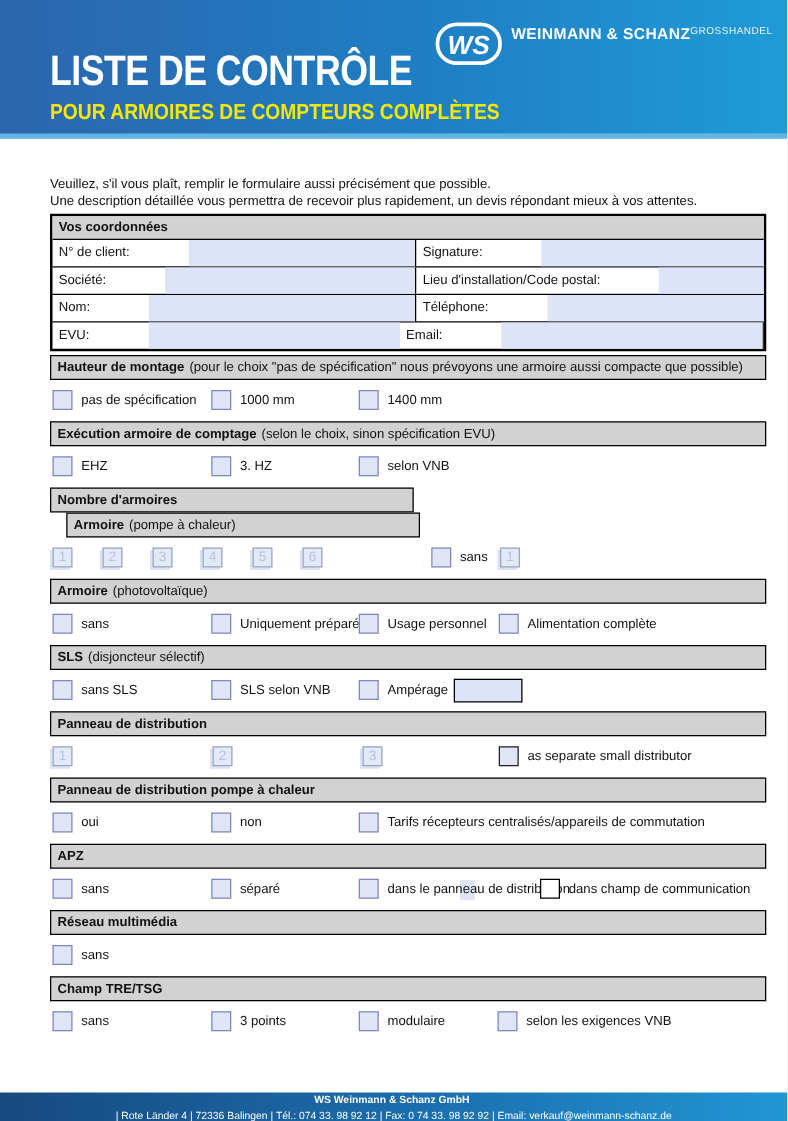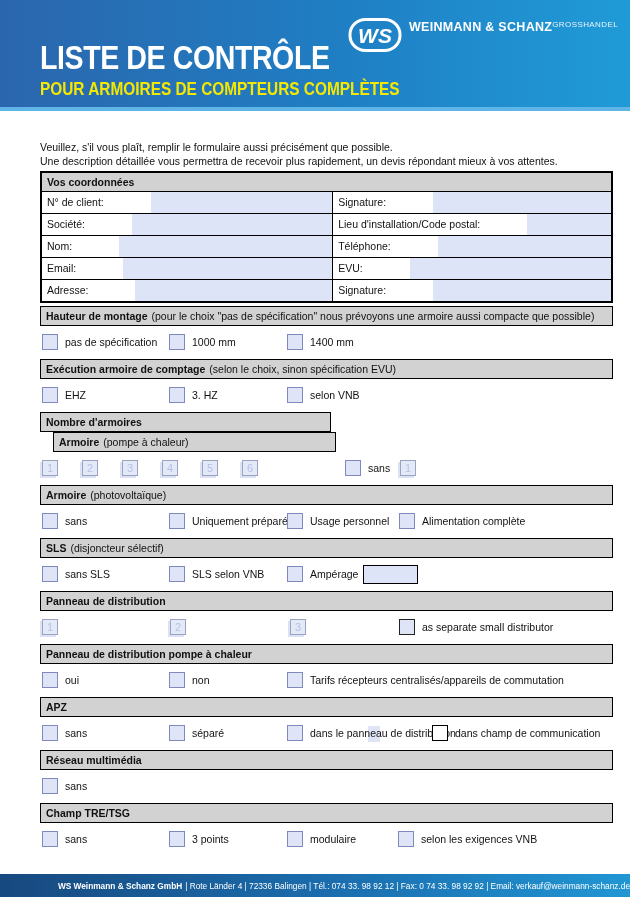--- a/index.html
+++ b/index.html
@@ -49,21 +49,21 @@
   .opt-label{margin-left:7px;font-size:10.5px;white-space:nowrap;text-align:center;}
   .numbox{position:absolute;top:3px;width:16px;height:16px;background:#e4e9f8;border:1px solid #9aa3c0;
     box-sizing:border-box;color:#b6bfe8;font-size:11px;text-align:center;line-height:15px;
     box-shadow:-2px 2px 0 0 #dce2f6;z-index:1;}
   .sls-input{position:absolute;left:323px;top:2px;width:55px;height:19px;background:#dee4f8;
     border:1.5px solid #000;box-sizing:border-box;z-index:1;}
   .artifact{position:absolute;left:328px;top:4px;width:12px;height:16px;background:#dfe4f7;z-index:0;}
   
   .footer{position:absolute;left:0;bottom:0;width:630px;height:23px;
     background:linear-gradient(90deg,#17497f 0%,#1b6fb0 55%,#2196d3 100%);
-    display:flex;align-items:center;justify-content:flex-end;color:#fff;font-size:8.3px;white-space:nowrap;}
+    display:flex;align-items:center;justify-content:space-between;color:#fff;font-size:8.3px;white-space:nowrap;flex-direction:column;}
   .footer b{font-weight:bold;margin-right:3px;}
 </style>
 </head>
 <body>
 
 <div class="page">
 
   <div class="header">
     <div class="logo">
       <svg width="54" height="36" viewBox="0 0 54 36">
@@ -114,36 +114,26 @@
         <div class="ccell left">
             <span class="clabel">Nom:</span>
             <span class="cfield"></span>
           </div>
         <div class="ccell right">
             <span class="clabel">Téléphone:</span>
             <span class="cfield"></span>
           </div>
       </div>
       <div class="crow">
+        <div class="ccell right">
+            <span class="clabel">EVU:</span>
+            <span class="cfield"></span>
+          </div>
         <div class="ccell left">
             <span class="clabel">Email:</span>
-            <span class="cfield"></span>
-          </div>
-        <div class="ccell right">
-            <span class="clabel">EVU:</span>
-            <span class="cfield"></span>
-          </div>
-      </div>
-      <div class="crow">
-        <div class="ccell left">
-            <span class="clabel">Adresse:</span>
-            <span class="cfield"></span>
-          </div>
-        <div class="ccell right">
-            <span class="clabel">Signature:</span>
             <span class="cfield"></span>
           </div>
       </div>
     </div>
 
     <div class="section" style="">
       <div class="bar">
         <span class="bar-title">Hauteur de montage</span>
         <span class="bar-note">(pour le choix "pas de spécification" nous prévoyons une armoire aussi compacte que possible)</span>
       </div>

